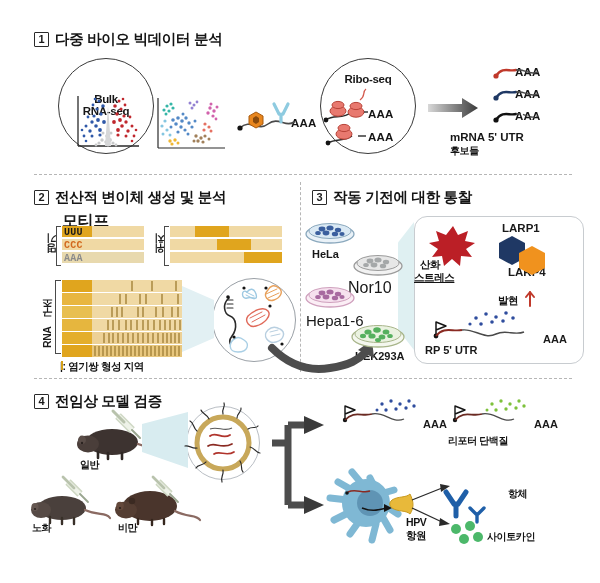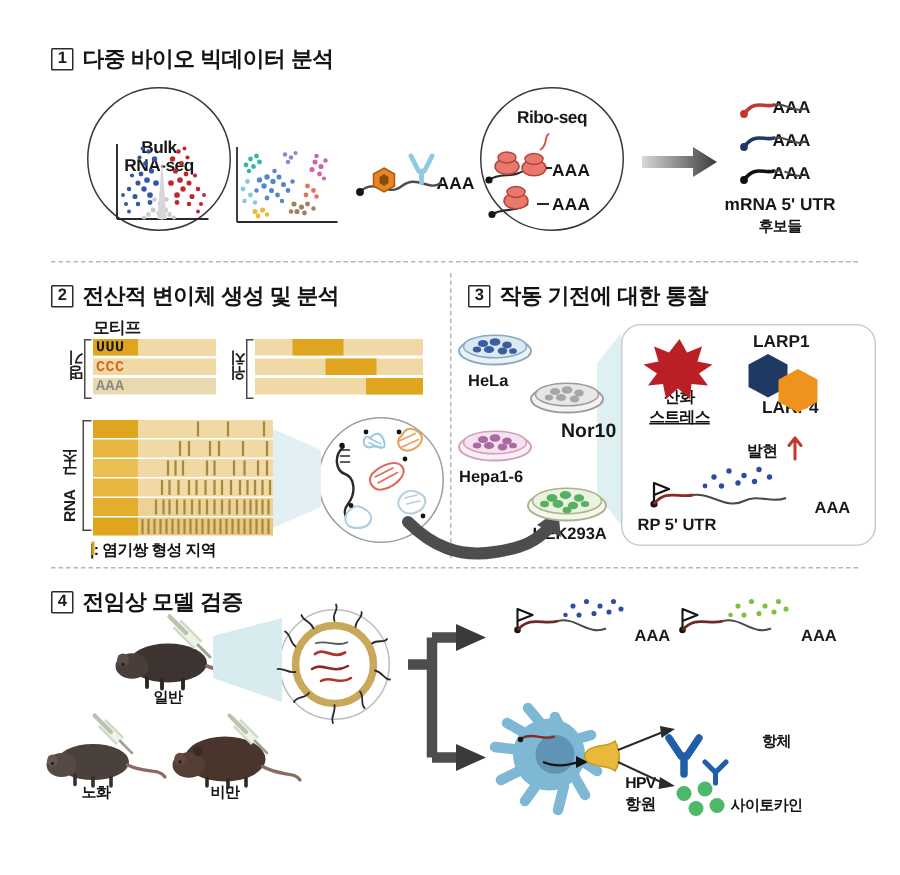--- a/index.html
+++ b/index.html
@@ -59,21 +59,21 @@
   .circ-label {
     position: absolute; width: 100%; text-align: center;
     font-size: 11.5px; font-weight: 600; color: #171717;
     line-height: 1.05; letter-spacing: -0.3px;
     pointer-events: none;
   }
 
   .lab-small { font-size: 10.5px; font-weight: 700; color: #171717; }
   .lab-ko { font-size: 10px; font-weight: 700; color: #141414; letter-spacing:-0.4px;}
   .lab-kos { font-size: 10.5px; font-weight: 700; color: #141414; letter-spacing:-0.4px;}
-  .center { text-align: center; }
+  .center { }
 
   
   .hm-row { position: absolute; }
   .motif-txt {
     position: absolute;
     font-family: "Liberation Mono", "DejaVu Sans Mono", monospace;
     font-size: 10px; font-weight: 700; letter-spacing: 0.3px;
     line-height: 1;
   }
   .brk {
@@ -159,21 +159,21 @@
   <div class="abs center" style="left:450px; top:131px; width:140px;">
     <div class="lab-small" style="font-size:11.5px; font-weight:600;">mRNA 5' UTR</div>
     <div class="lab-ko" style="margin-top:1px;">후보들</div>
   </div>
 
   <div class="abs panel-head" style="left:34px; top:188px;">
     <span class="panel-num">2</span>
     <span>전산적 변이체 생성 및 분석</span>
   </div>
 
-  <div class="abs" style="left:62px; top:211px; font-size:11px; font-weight:700; letter-spacing:-0.4px; border-bottom:1.2px solid #333; padding-bottom:1px;">모티프</div>
+  <div class="abs" style="left:62px; top:211px; font-size:16px; font-weight:700; letter-spacing:-0.4px; border-bottom:1.2px solid #333; padding-bottom:1px;">모티프</div>
 
   <div class="vert-txt" style="left:44px; top:228px; height:34px;">명기</div>
   <div class="brk" style="left:56px; top:226px; width:5px; height:40px;"></div>
 
   <div class="hm-row" style="left:62px; top:226px; width:82px; height:11px; background:#e8bf72;"></div>
   <div class="hm-row" style="left:62px; top:226px; width:168px; height:11px; background:#f0d9a4; z-index:-1;"></div>
   <div class="hm-row" style="left:62px; top:226px; width:30px; height:11px; background:#e0a51e;"></div>
   <div class="motif-txt" style="left:64px; top:228px; color:#1a1a1a;">UUU</div>
 
   <div class="hm-row" style="left:62px; top:239px; width:82px; height:11px; background:#f0d9a4;"></div>
@@ -223,22 +223,22 @@
   <div class="circ" style="left:212px; top:278px; width:84px; height:84px; border-color:#9aa0a6;"></div>
 
   <div class="abs panel-head" style="left:312px; top:188px;">
     <span class="panel-num">3</span>
     <span>작동 기전에 대한 통찰</span>
   </div>
 
   <div class="wedge" style="left:398px; top:222px; width:16px; height:128px; clip-path: polygon(100% 0, 100% 100%, 0 84%, 0 16%);"></div>
 
   <div class="abs lab-small" style="left:312px; top:248px; font-size:11px; font-weight:600;">HeLa</div>
-  <div class="abs lab-small" style="left:374px; top:279px; font-size:13px; font-weight:700;">Nor10</div>
-  <div class="abs lab-small" style="left:306px; top:312px; font-size:11px; font-weight:700;">Hepa1-6</div>
+  <div class="abs lab-small" style="left:348px; top:279px; font-size:16px; font-weight:400;">Nor10</div>
+  <div class="abs lab-small" style="left:306px; top:312px; font-size:15px; font-weight:400;">Hepa1-6</div>
   <div class="abs lab-small" style="left:355px; top:350px; font-size:11px; font-weight:600;">HEK293A</div>
 
   <div class="mechbox" style="left:414px; top:216px; width:170px; height:148px;"></div>
 
   <div class="burst-txt" style="left:424px; top:239px; width:58px;">H2O2</div>
   <div class="abs center lab-kos" style="left:420px; top:258px; width:66px;">산화</div>
   <div class="abs center lab-kos" style="left:414px; top:271px; width:78px; text-decoration:underline;">스트레스</div>
 
   <div class="abs" style="left:502px; top:222px; font-size:11.5px; font-weight:600;">LARP1</div>
   <div class="abs" style="left:508px; top:266px; font-size:11.5px; font-weight:600;">LARP4</div>
@@ -255,20 +255,21 @@
 
   <div class="abs center lab-ko" style="left:80px; top:458px; width:64px;">일반</div>
   <div class="abs center lab-ko" style="left:32px; top:521px; width:64px;">노화</div>
   <div class="abs center lab-ko" style="left:118px; top:521px; width:64px;">비만</div>
 
   <div class="circ" style="left:186px; top:406px; width:74px; height:74px; border-color:#b9bec4;"></div>
 
   <div class="abs" style="left:423px; top:418px; font-size:11px; font-weight:600;">AAA</div>
   <div class="abs" style="left:534px; top:418px; font-size:11px; font-weight:600;">AAA</div>
 
+  <div class="abs center lab-ko" style="left:448px; top:434px; width:112px;">리포터 단백질</div>
 
   <div class="abs center lab-kos" style="left:406px; top:516px; width:42px;">HPV</div>
   <div class="abs center lab-kos" style="left:406px; top:529px; width:42px;">항원</div>
 
   <div class="abs lab-ko" style="left:508px; top:487px;">항체</div>
   <div class="abs lab-ko" style="left:487px; top:530px;">사이토카인</div>
 
   <svg class="overlay" viewBox="0 0 600 583">
     <defs>
       <linearGradient id="grArrow" x1="0" y1="0" x2="1" y2="0">

